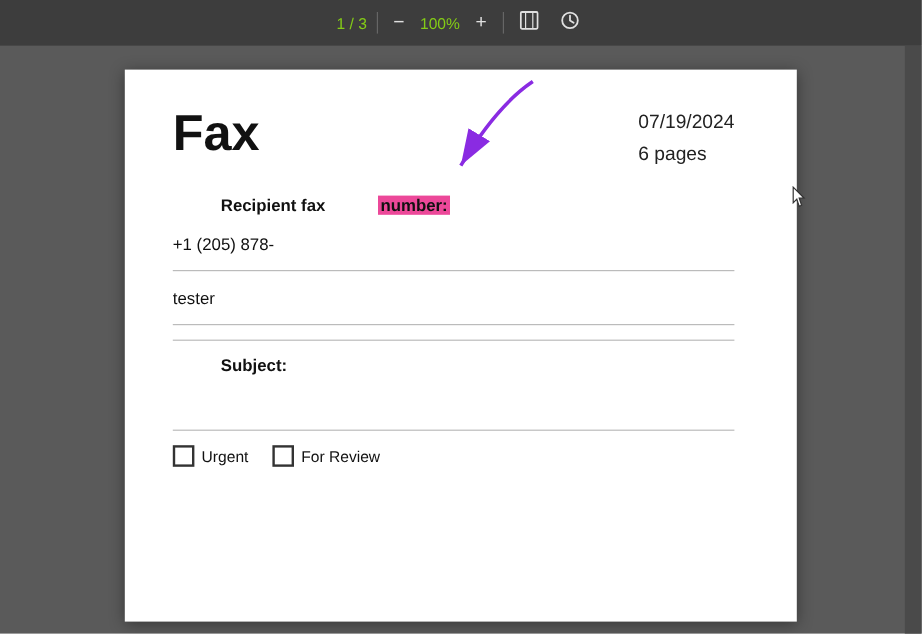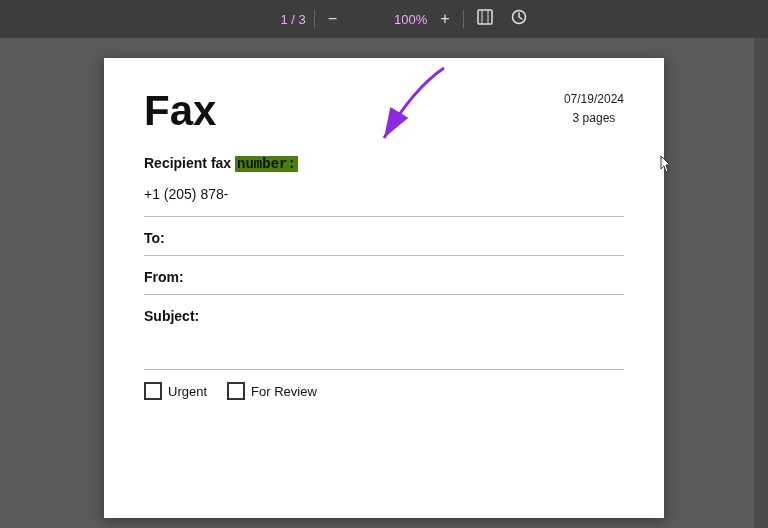--- a/index.html
+++ b/index.html
@@ -24,23 +24,22 @@
       position: relative;
     }
 
     .toolbar-group {
       display: flex;
       align-items: center;
       gap: 6px;
     }
 
     .toolbar-text {
-      color: #f0abfc;
+      color: #84cc16;
       font-size: 13px;
-      margin-left: 44px;
     }
 
     .toolbar-btn {
       background: none;
       border: none;
       color: #e0e0e0;
       font-size: 16px;
       cursor: pointer;
       padding: 2px 5px;
       border-radius: 3px;
@@ -58,62 +57,62 @@
       justify-content: center;
       padding: 20px 0;
       height: calc(528px - 38px);
       overflow: hidden;
     }
 
     .fax-doc {
       background: white;
       width: 560px;
       min-height: 460px;
-      padding: 32px 40px 28px 40px;
+      padding: 32px 52px 28px 40px;
       position: relative;
       box-shadow: 0 2px 12px rgba(0,0,0,0.4);
     }
 
     
     .doc-header {
       display: flex;
       justify-content: space-between;
       align-items: flex-start;
       margin-bottom: 22px;
     }
 
     .fax-title {
       font-size: 42px;
       font-weight: 900;
       color: #111;
       line-height: 1;
     }
 
     .doc-meta {
-      text-align: center;
-      font-size: 12px;
+      text-align: left;
+      font-size: 16px;
       color: #222;
       line-height: 1.6;
     }
 
     
     .field-row {
       margin-bottom: 4px;
     }
 
     .field-label {
       font-weight: bold;
       font-size: 14px;
       color: #111;
+      margin-left: 40px;
     }
 
     .field-label-highlight {
-      background-color: #4d7c0f;
+      background-color: #ec4899;
       padding: 0 2px;
-      font-family: Liberation Mono, monospace;
     }
 
     .field-value {
       font-size: 14px;
       color: #111;
       margin-top: 14px;
       padding-bottom: 6px;
     }
 
     .field-divider {
@@ -213,38 +212,33 @@
           <polygon points="0 0, 10 3.5, 0 7" fill="#8a2be2"></polygon>
         </marker>
       </defs>
       <path d="M 340 10 Q 310 30 280 80" stroke="#8a2be2" stroke-width="3" fill="none" marker-end="url(#arrowhead)"></path>
     </svg>
 
     <div class="doc-header">
       <div class="fax-title">Fax</div>
       <div class="doc-meta">
         <div>07/19/2024</div>
-        <div>3 pages</div>
+        <div>6 pages</div>
       </div>
     </div>
 
     <div class="field-row">
       <span class="field-label">Recipient fax </span><span class="field-label field-label-highlight">number:</span>
     </div>
     <div class="field-value">+1 (205) 878-</div>
     <hr class="field-divider">
 
-    <div class="field-row">
-      <span class="field-label">To:</span>
-    </div>
-    <hr class="field-divider">
-
-    <div class="field-row">
-      <span class="field-label">From:</span>
-    </div>
+    <div class="field-value">tester</div>
+    <hr class="field-divider">
+
     <hr class="field-divider">
 
     <div class="field-row">
       <span class="field-label">Subject:</span>
     </div>
     <div class="field-value">&nbsp;</div>
     <hr class="field-divider">
 
     <div class="checkbox-row">
       <div class="checkbox-item">

